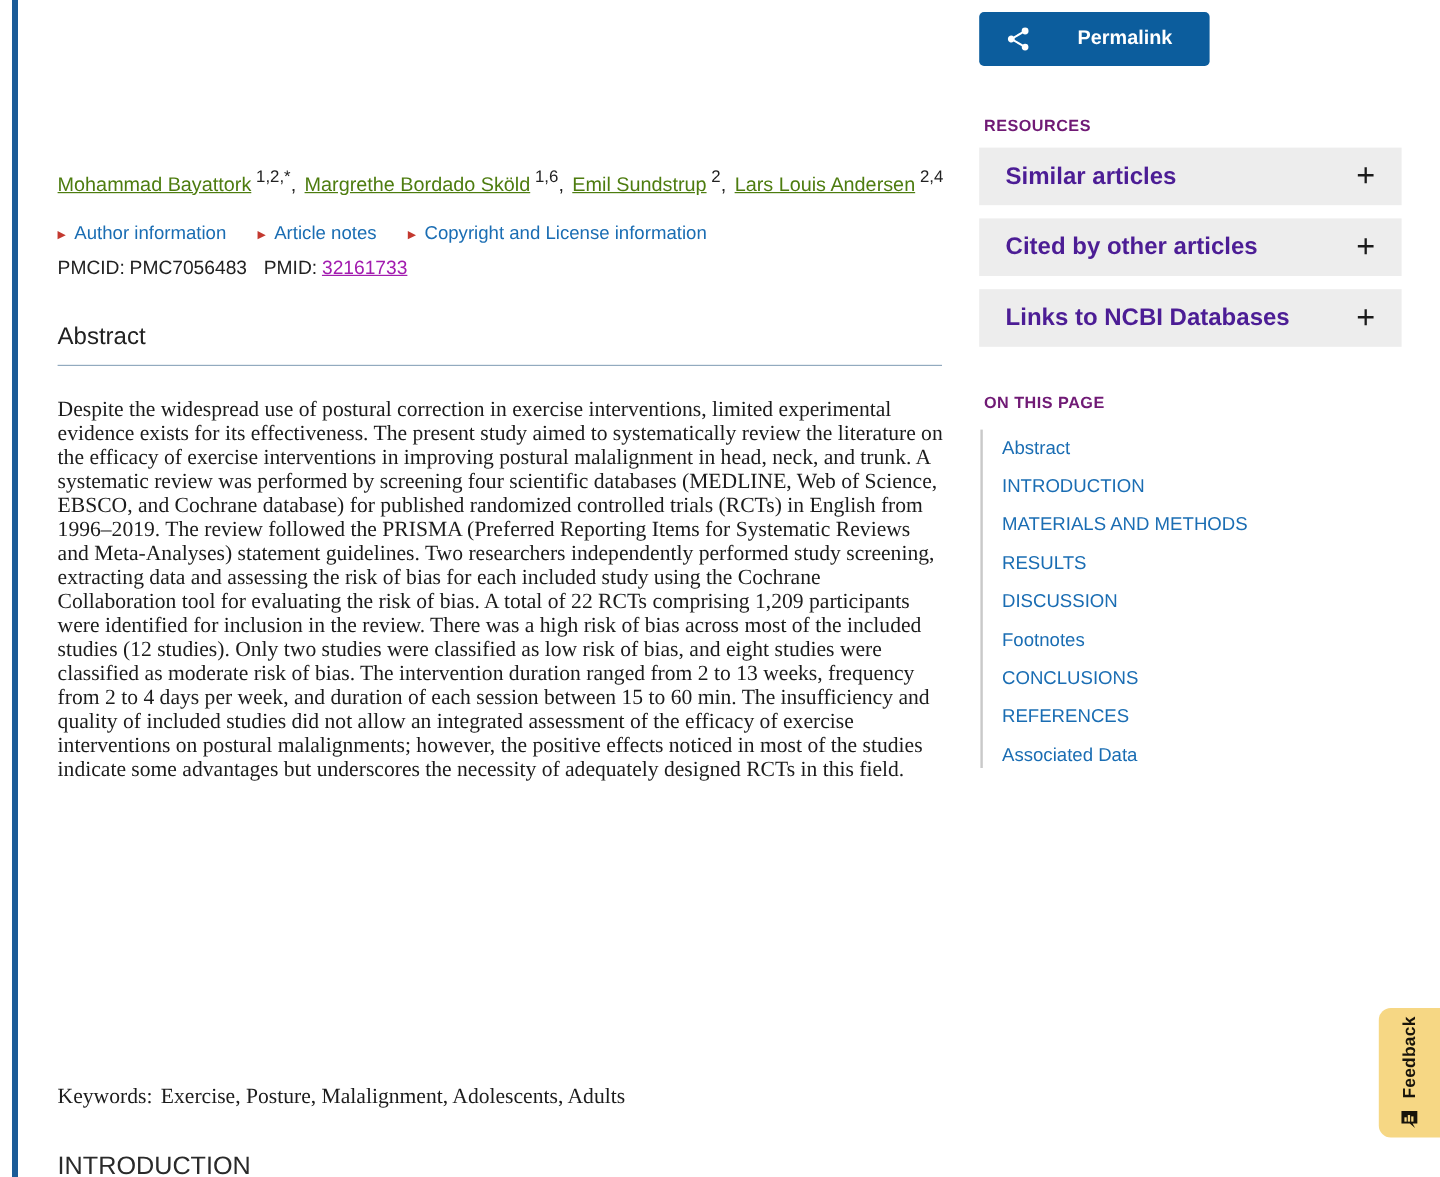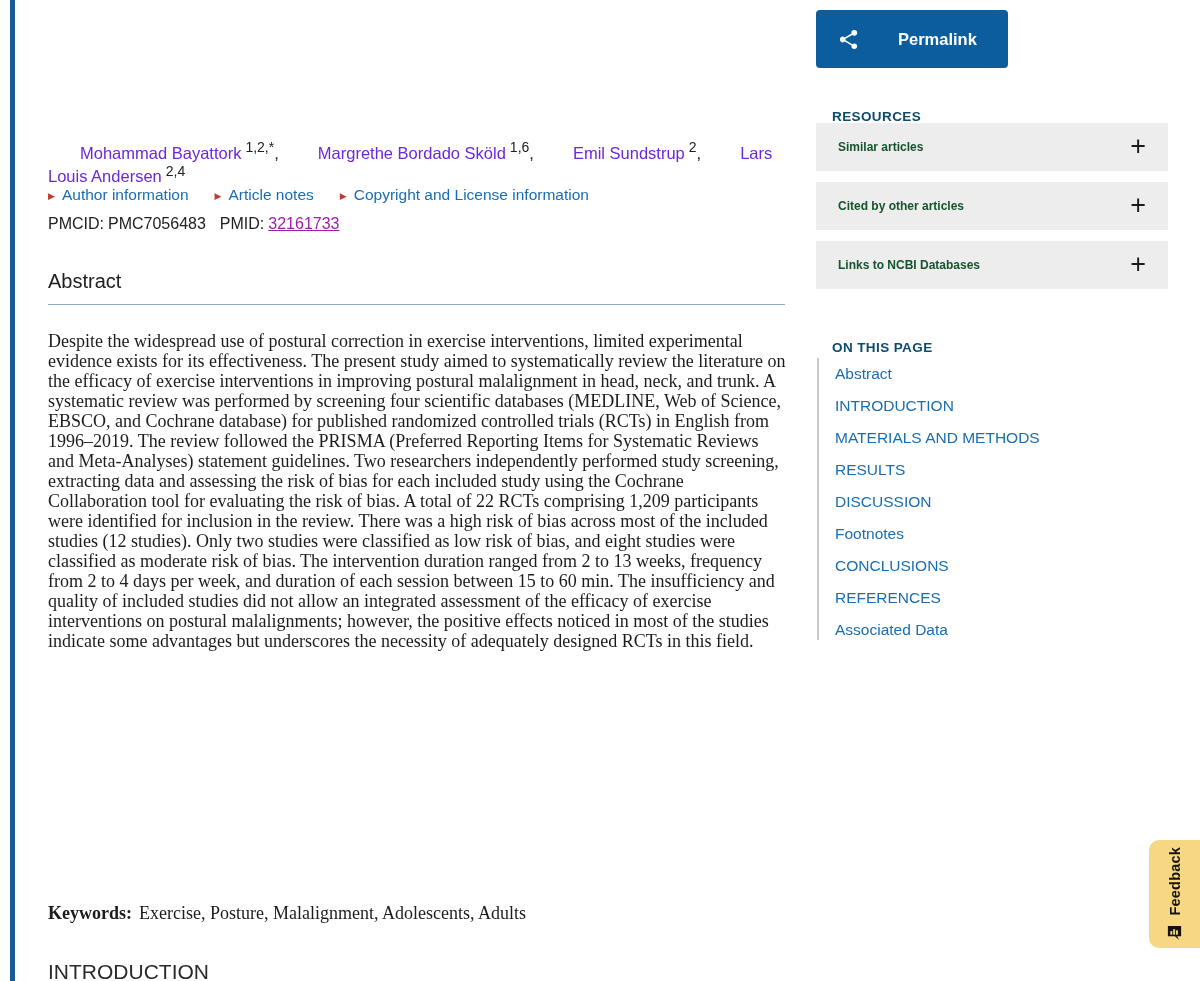--- a/index.html
+++ b/index.html
@@ -8,21 +8,21 @@
   .page { position: relative; width: 1200px; height: 981px; background: #fff; overflow: hidden; }
 
   
   .accent-bar { position: absolute; left: 10px; top: 0; width: 5px; height: 100%; background: #1a5b97; }
 
   
   .title { position: absolute; left: 48px; top: 31px; width: 742px; margin: 0;
            font-size: 21.5px; line-height: 29.5px; font-weight: 700; color: #1f1f1f; letter-spacing: -0.1px; }
 
   .authors { position: absolute; left: 48px; top: 139px; width: 740px; margin: 0; font-size: 16.5px; color: #212121; }
-  .author-link { color: #6d28d9; cursor: pointer; margin-left: 32px; }
+  .author-link { color: #4d7c0f; text-decoration: underline; cursor: pointer; }
   .authors sup { font-size: 14px; margin-left: 4px; color: #212121; }
   .authors .sep { margin-right: 7px; }
 
   .meta-links { position: absolute; left: 48px; top: 186px; margin: 0; display: flex; gap: 26px; font-size: 15.5px; }
   .meta-link { display: flex; align-items: center; gap: 7px; color: #1a6db3; cursor: pointer; text-decoration: none; }
   .bullet { color: #c3392f; font-size: 9px; line-height: 1; transform: translateY(0.5px); }
 
   .ids { position: absolute; left: 48px; top: 215px; margin: 0; font-size: 16px; color: #212121; }
   .ids .lbl { margin-right: 4px; text-align: right; }
   .ids .val { margin-right: 14px; }
@@ -30,40 +30,40 @@
 
   .abstract-heading { position: absolute; left: 48px; top: 270px; width: 737px; margin: 0;
                       font-size: 20px; font-weight: 400; color: #212121;
                       padding-bottom: 11px; border-bottom: 1px solid #92aabf; }
 
   .abstract-text { position: absolute; left: 48px; top: 331px; width: 738px; margin: 0;
                    font-family: "Liberation Serif", serif; font-size: 18px; line-height: 20px; color: #1c1c1c; }
 
   .keywords { position: absolute; left: 48px; top: 903px; margin: 0;
               font-family: "Liberation Serif", serif; font-size: 18px; color: #1c1c1c; }
-  .keywords .kw-label { font-weight: 700; margin-right: 7px; }
+  .keywords .kw-label { font-weight: 400; margin-right: 7px; }
 
   .intro-heading { position: absolute; left: 48px; top: 960px; margin: 0;
                    font-size: 21px; font-weight: 400; color: #2a2a2a; }
 
   
-  .permalink { position: absolute; left: 816px; top: 10px; width: 192px; height: 58px;
+  .permalink { position: absolute; left: 816px; top: 10px; width: 192px; height: 45px;
                background: #0c5d9d; border: none; border-radius: 4px; color: #fff;
                display: flex; align-items: center; padding: 0 0 0 21px; gap: 38px; cursor: pointer; }
   .permalink .pl-label { font-size: 16.5px; font-weight: 700; font-family: "Liberation Sans", sans-serif; }
 
-  .side-heading { position: absolute; left: 816px; margin: 16px; font-size: 13.5px; font-weight: 700;
-                  letter-spacing: 0.4px; color: #0c4a6e; }
+  .side-heading { position: absolute; left: 816px; margin: 4px; font-size: 13.5px; font-weight: 700;
+                  letter-spacing: 0.4px; color: #701a75; }
   .resources-heading { top: 93px; }
   .otp-heading { top: 324px; }
 
   .accordion { position: absolute; left: 816px; width: 352px; height: 48px; background: #ededed;
                display: flex; align-items: center; justify-content: space-between;
                padding: 0 22px; cursor: pointer; }
-  .acc-label { font-size: 12px; font-weight: 700; color: #14532d; }
+  .acc-label { font-size: 20px; font-weight: 700; color: #4c1d95; }
   .plus { font-size: 27px; font-weight: 300; color: #1b1b1b; line-height: 1; transform: translateY(-1px); }
 
   .otp-nav { position: absolute; left: 817px; top: 358px; width: 320px;
              border-left: 2px solid #c9c9c9; padding: 8px 0 2px 16px; }
   .otp-link { display: block; font-size: 15.5px; line-height: 16px; color: #1a6db3;
               text-decoration: none; margin-bottom: 16px; cursor: pointer; }
   .otp-link:last-child { margin-bottom: 0; }
 
   
   .feedback { position: absolute; right: 0; top: 840px; width: 51px; height: 108px;

